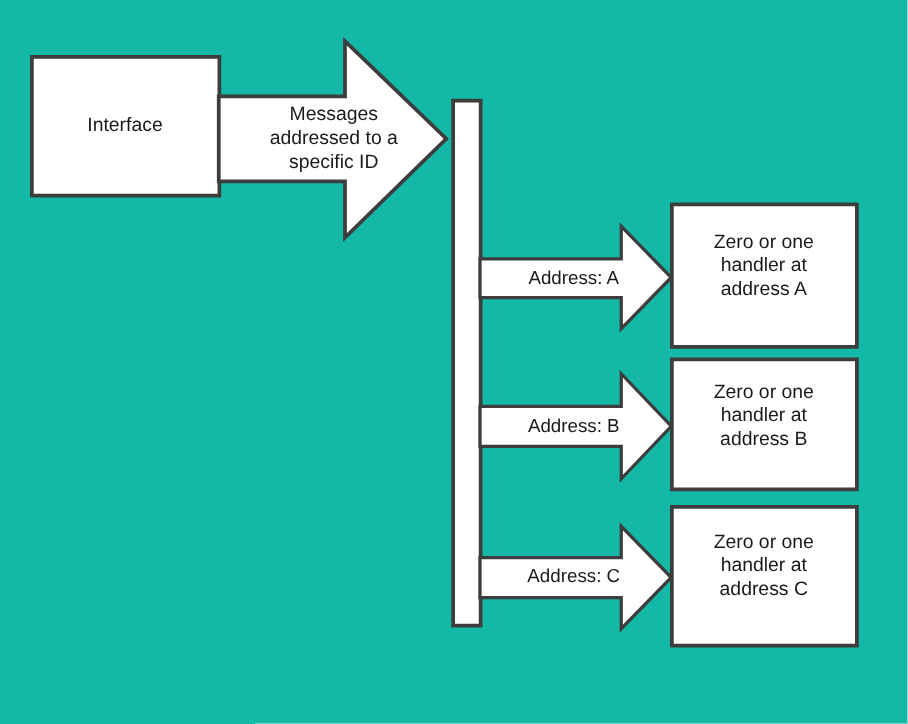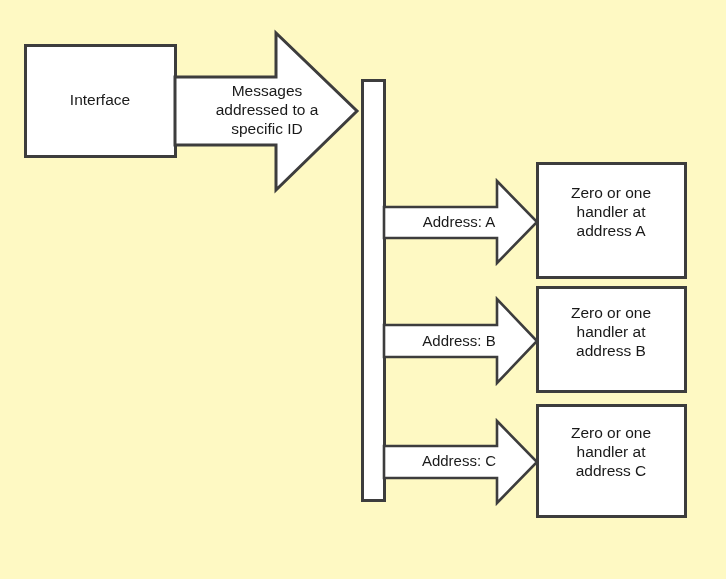--- a/index.html
+++ b/index.html
@@ -4,21 +4,21 @@
 <style>
   html, body {
     margin: 0;
     padding: 0;
     background: #ffffff;
   }
   #diagram-root {
     position: relative;
     width: 726px;
     height: 579px;
-    background: #fef9c3;
+    background: #14b8a6;
     font-family: "Liberation Sans", sans-serif;
     overflow: hidden;
   }
   svg.diagram-canvas {
     position: absolute;
     top: 0;
     left: 0;
     width: 726px;
     height: 579px;
     display: block;

